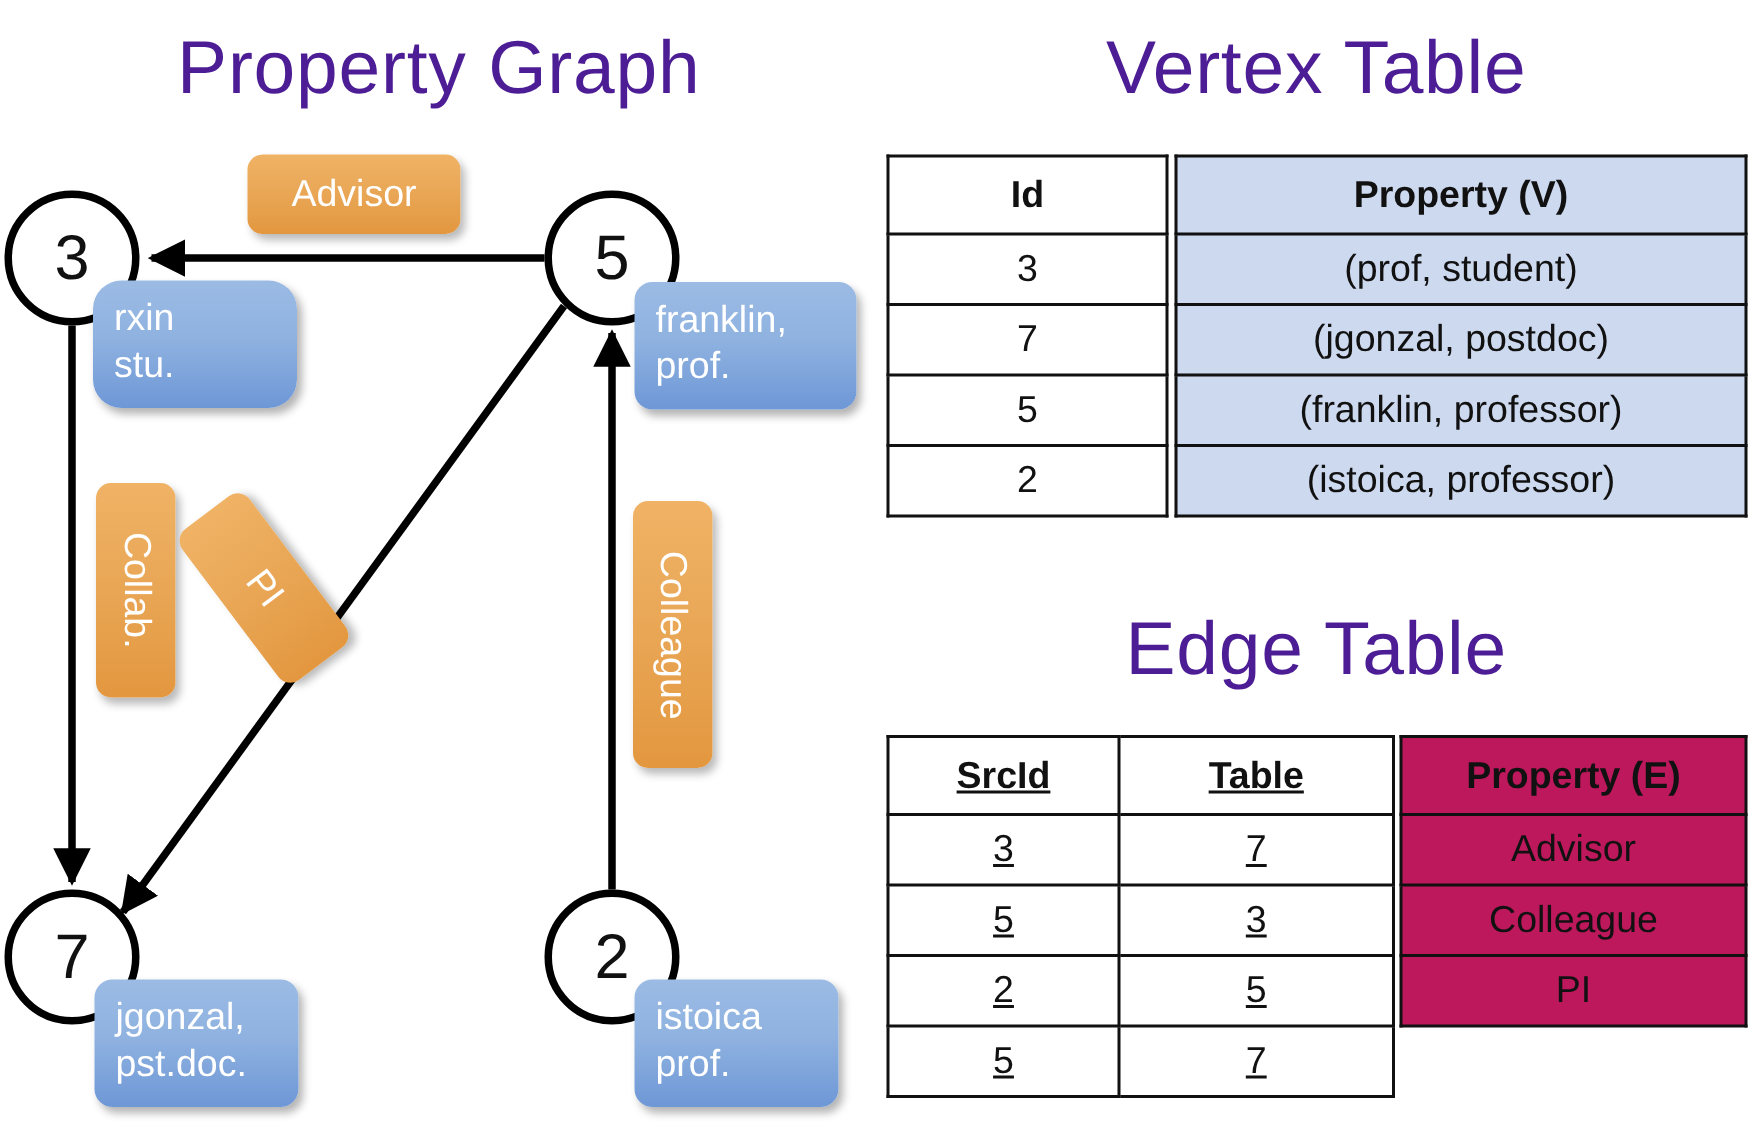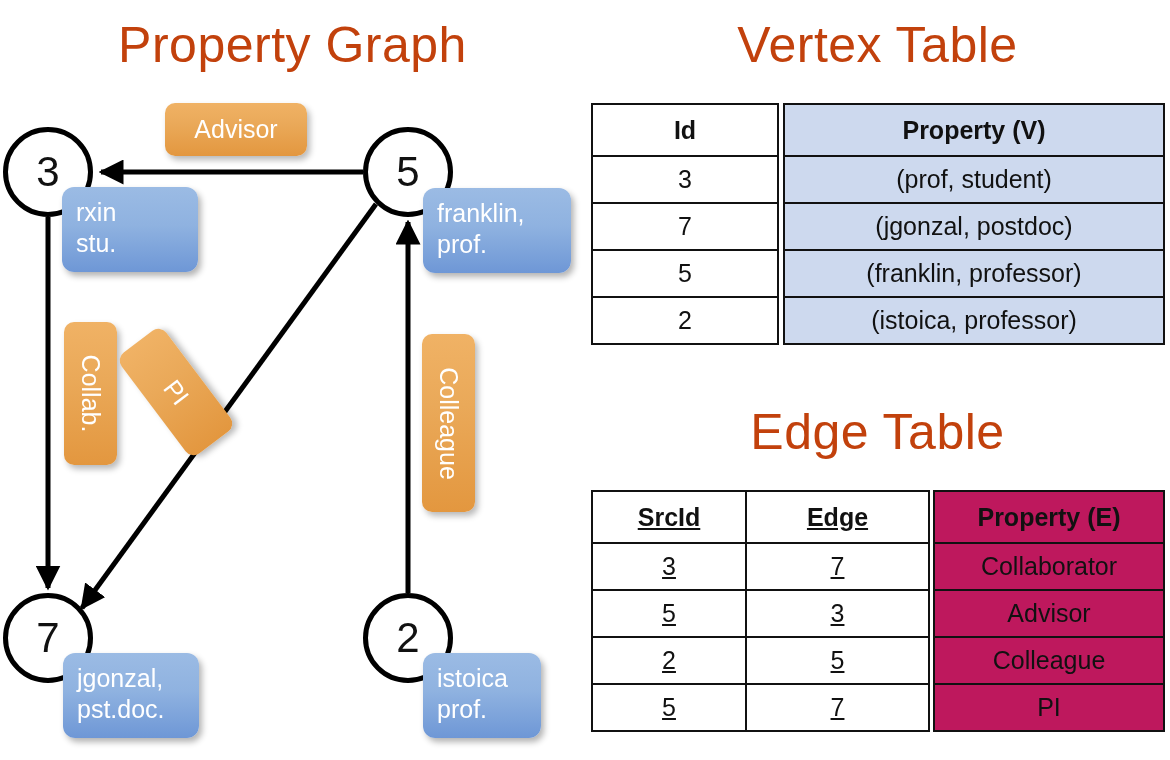--- a/index.html
+++ b/index.html
@@ -13,21 +13,21 @@
   }
   .panel{position:absolute;}
 
   
   .big-title{
     position:absolute;
     font-family:"Liberation Sans", sans-serif;
     font-weight:300;
     font-size:50px;
     letter-spacing:0.5px;
-    color:#c2410c;
+    color:#4c1d95;
     white-space:nowrap;
     text-align:center;
   }
 
   
   #graph-panel{left:0;top:0;width:585px;height:760px;}
   #graph-svg{position:absolute;left:0;top:0;}
 
   .node{
     position:absolute;
@@ -139,36 +139,36 @@
   <div class="node" style="left:363px;top:127px;">
     <div class="node-label">5</div>
   </div>
   <div class="node" style="left:3px;top:593px;">
     <div class="node-label">7</div>
   </div>
   <div class="node" style="left:363px;top:593px;">
     <div class="node-label">2</div>
   </div>
 
-  <div class="bluebox" style="left:62px;top:187px;width:136px;height:85px;">
+  <div class="bluebox" style="left:62px;top:187px;width:136px;height:85px;border-radius:19px;">
     <div>rxin</div>
     <div>stu.</div>
   </div>
 
   <div class="bluebox" style="left:423px;top:188px;width:148px;height:85px;">
     <div>franklin,</div>
     <div>prof.</div>
   </div>
 
   <div class="bluebox" style="left:63px;top:653px;width:136px;height:85px;">
     <div>jgonzal,</div>
     <div>pst.doc.</div>
   </div>
 
-  <div class="bluebox" style="left:423px;top:653px;width:118px;height:85px;">
+  <div class="bluebox" style="left:423px;top:653px;width:136px;height:85px;">
     <div>istoica</div>
     <div>prof.</div>
   </div>
 
   <div class="orangebox" style="left:165px;top:103px;width:142px;height:53px;">
     <span class="rot-label">Advisor</span>
   </div>
 
   <div class="orangebox" style="left:64px;top:322px;width:53px;height:143px;">
     <span class="vert-label">Collab.</span>
@@ -237,21 +237,21 @@
   <div class="big-title" style="left:585px;top:403px;width:585px;">Edge Table</div>
 
   <table class="tbl" style="left:591px;top:490px;width:337px;text-decoration:underline;">
     <colgroup>
         <col style="width:154px">
         <col style="width:183px">
       </colgroup>
     <thead>
       <tr>
         <th>SrcId</th>
-        <th>Edge</th>
+        <th>Table</th>
       </tr>
     </thead>
     <tbody>
       <tr>
         <td>3</td>
         <td>7</td>
       </tr>
       <tr>
         <td>5</td>
         <td>3</td>
@@ -268,23 +268,20 @@
   </table>
 
   <table class="tbl peach" style="left:933px;top:490px;width:232px;">
     <thead>
       <tr>
         <th>Property (E)</th>
       </tr>
     </thead>
     <tbody>
       <tr>
-          <td>Collaborator</td>
-        </tr>
-      <tr>
           <td>Advisor</td>
         </tr>
       <tr>
           <td>Colleague</td>
         </tr>
       <tr>
           <td>PI</td>
         </tr>
     </tbody>
   </table>

